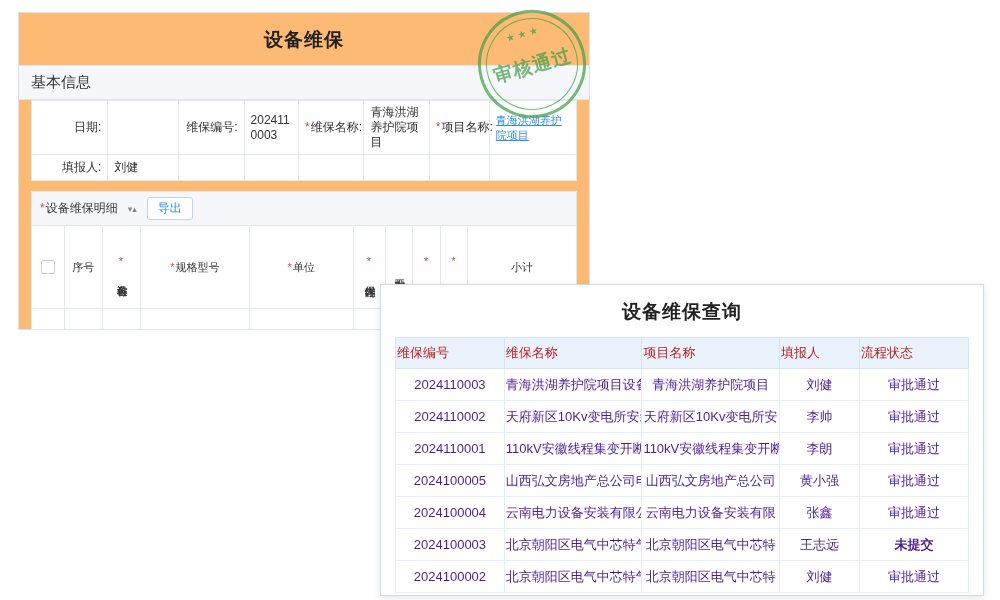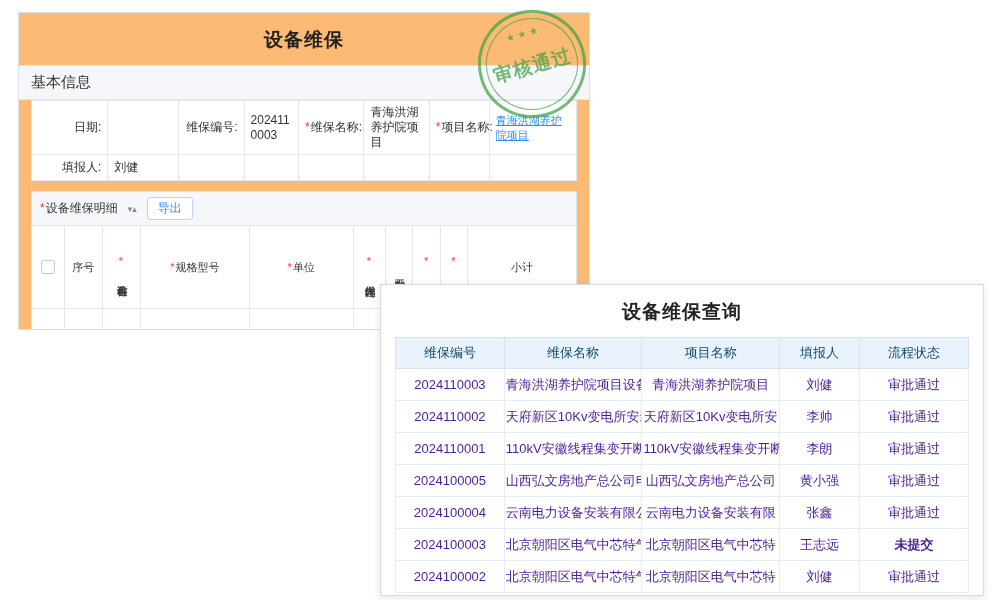--- a/index.html
+++ b/index.html
@@ -217,23 +217,23 @@
     border-collapse: collapse;
     width: calc(100% - 28px);
     margin: 0 14px;
     table-layout: fixed;
   }
   table.qgrid th {
     background: #eaf3fb;
     border: 1px solid #d6e4f0;
     font-size: 13px;
     font-weight: normal;
-    color: #0c4a6e;
+    color: #b91c1c;
     height: 28px;
-    text-align: center;
+    text-align: left;
     font-family: Liberation Mono, monospace;
   }
   table.qgrid td {
     border: 1px solid #e6eef5;
     font-size: 13px;
     height: 29px;
     text-align: center;
     color: #4c1d95;
     white-space: nowrap;
     overflow: hidden;

